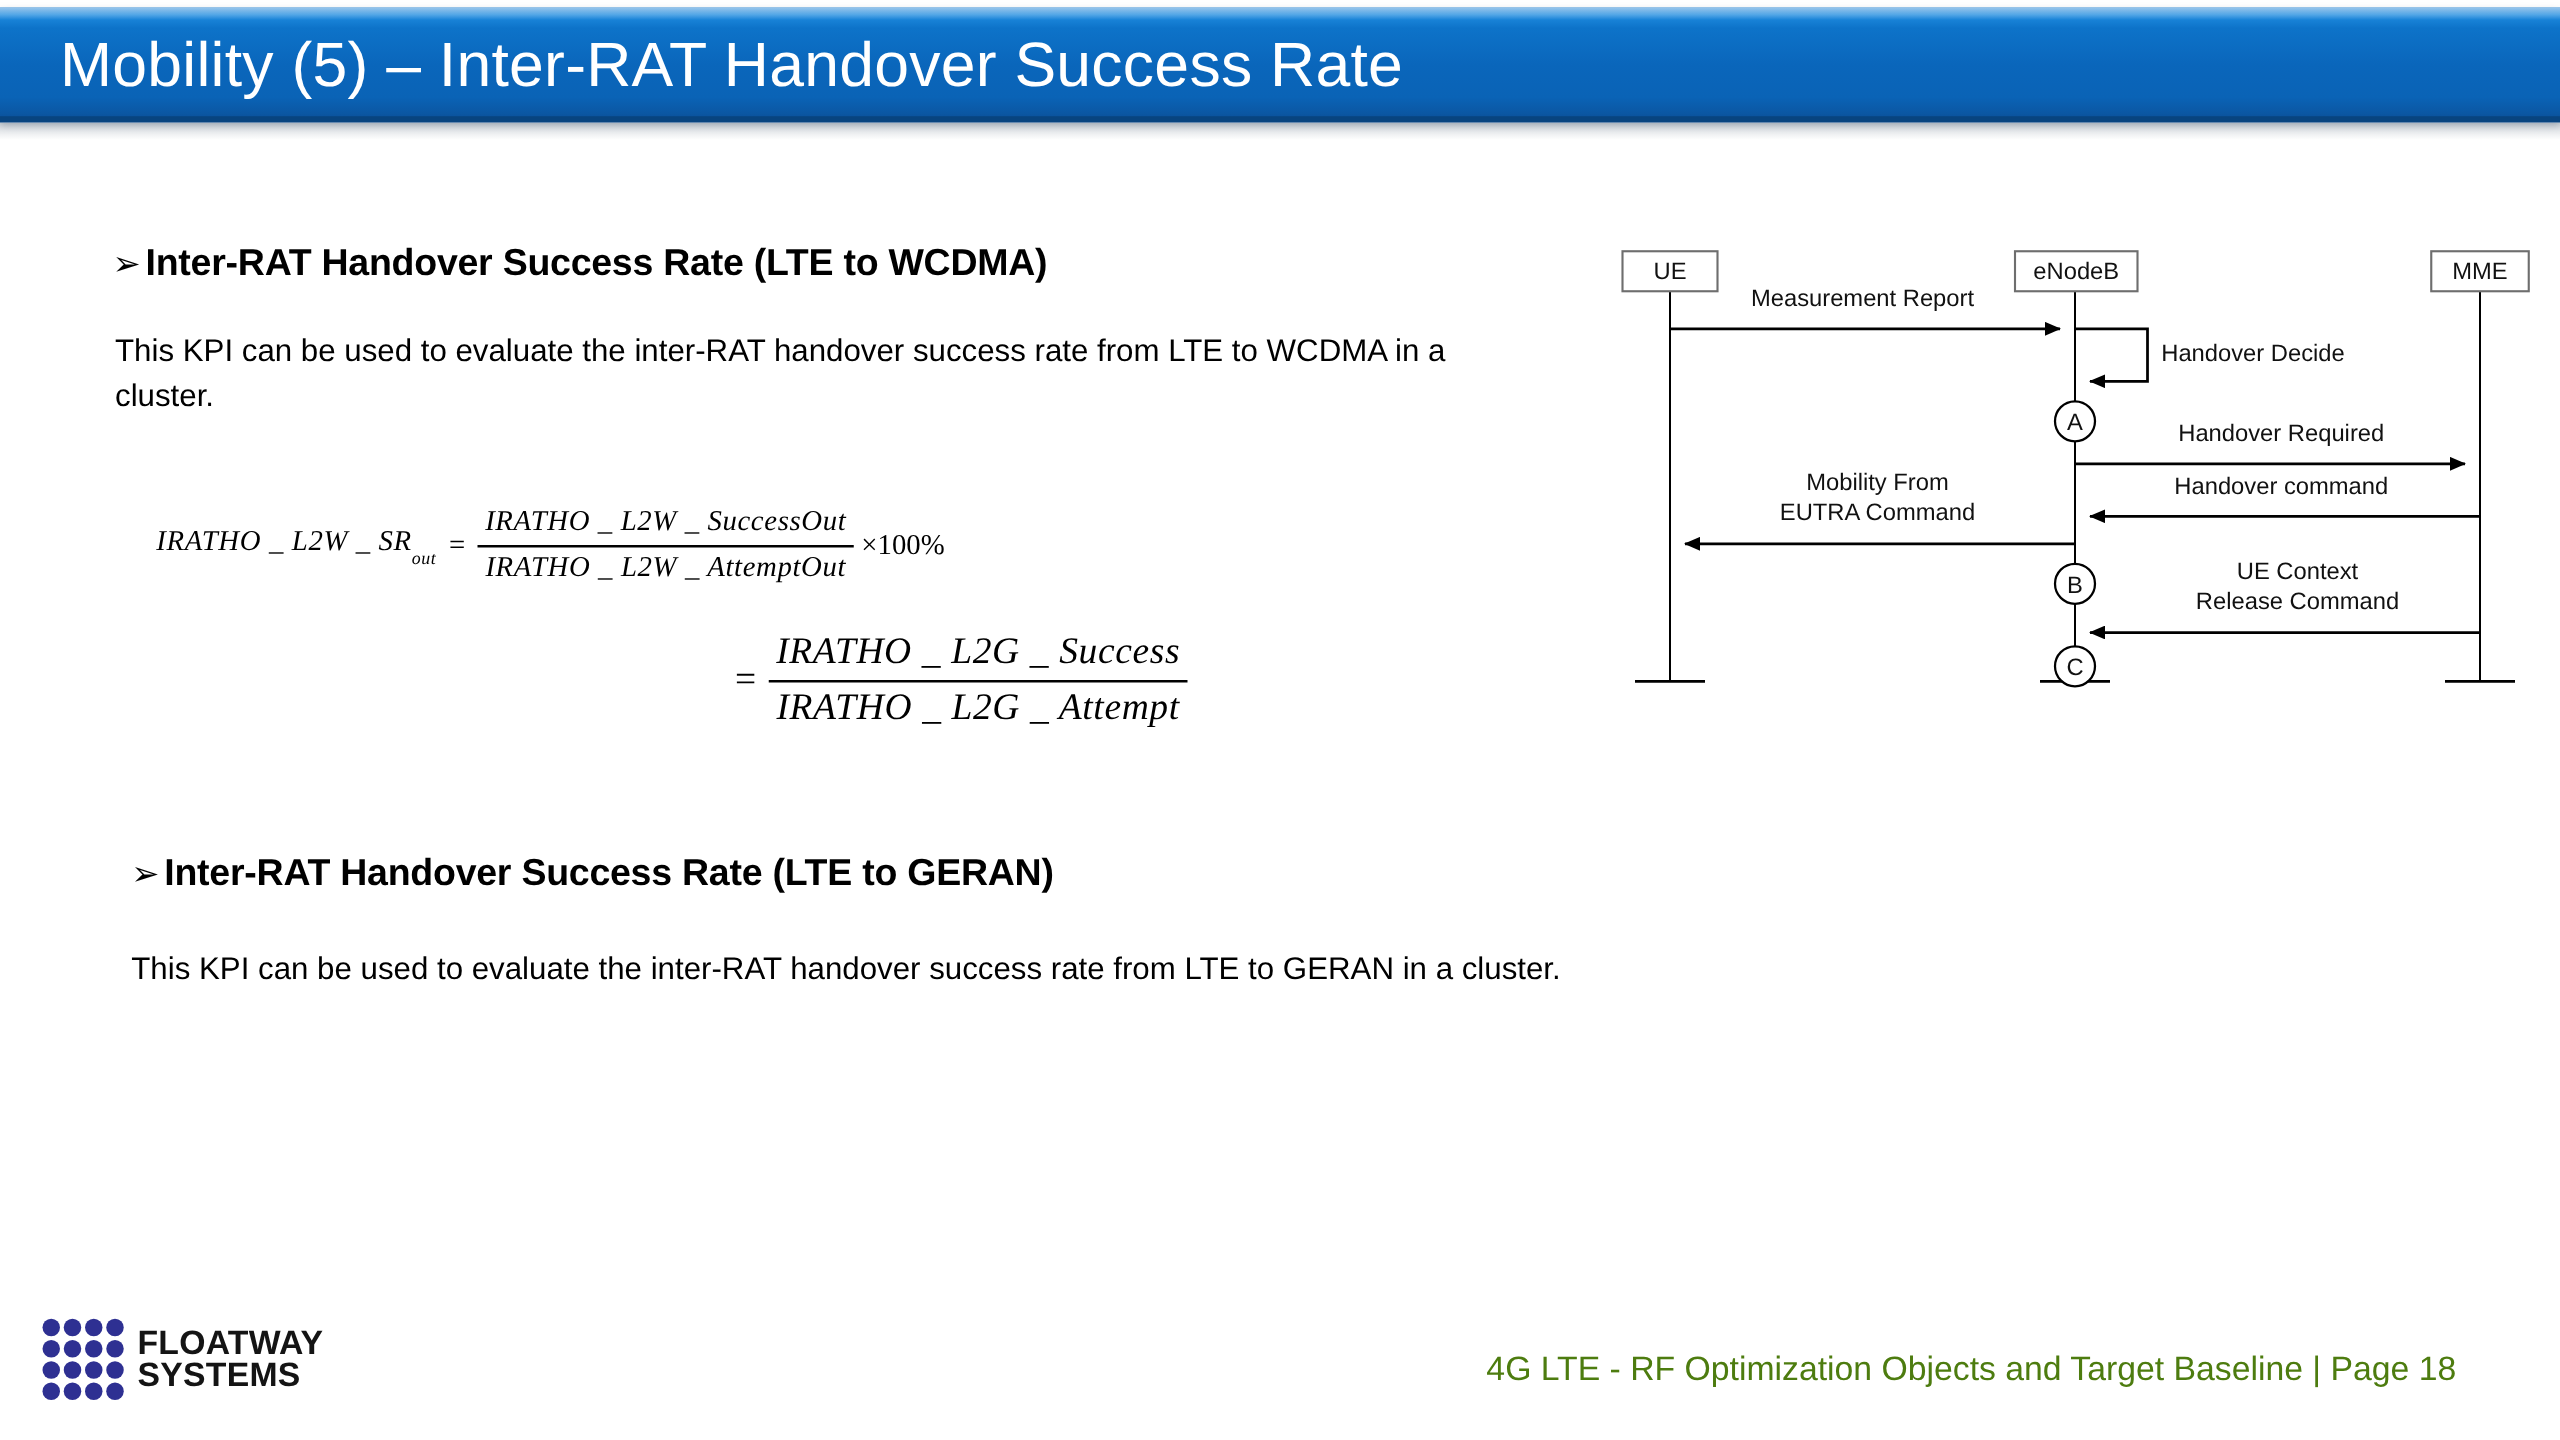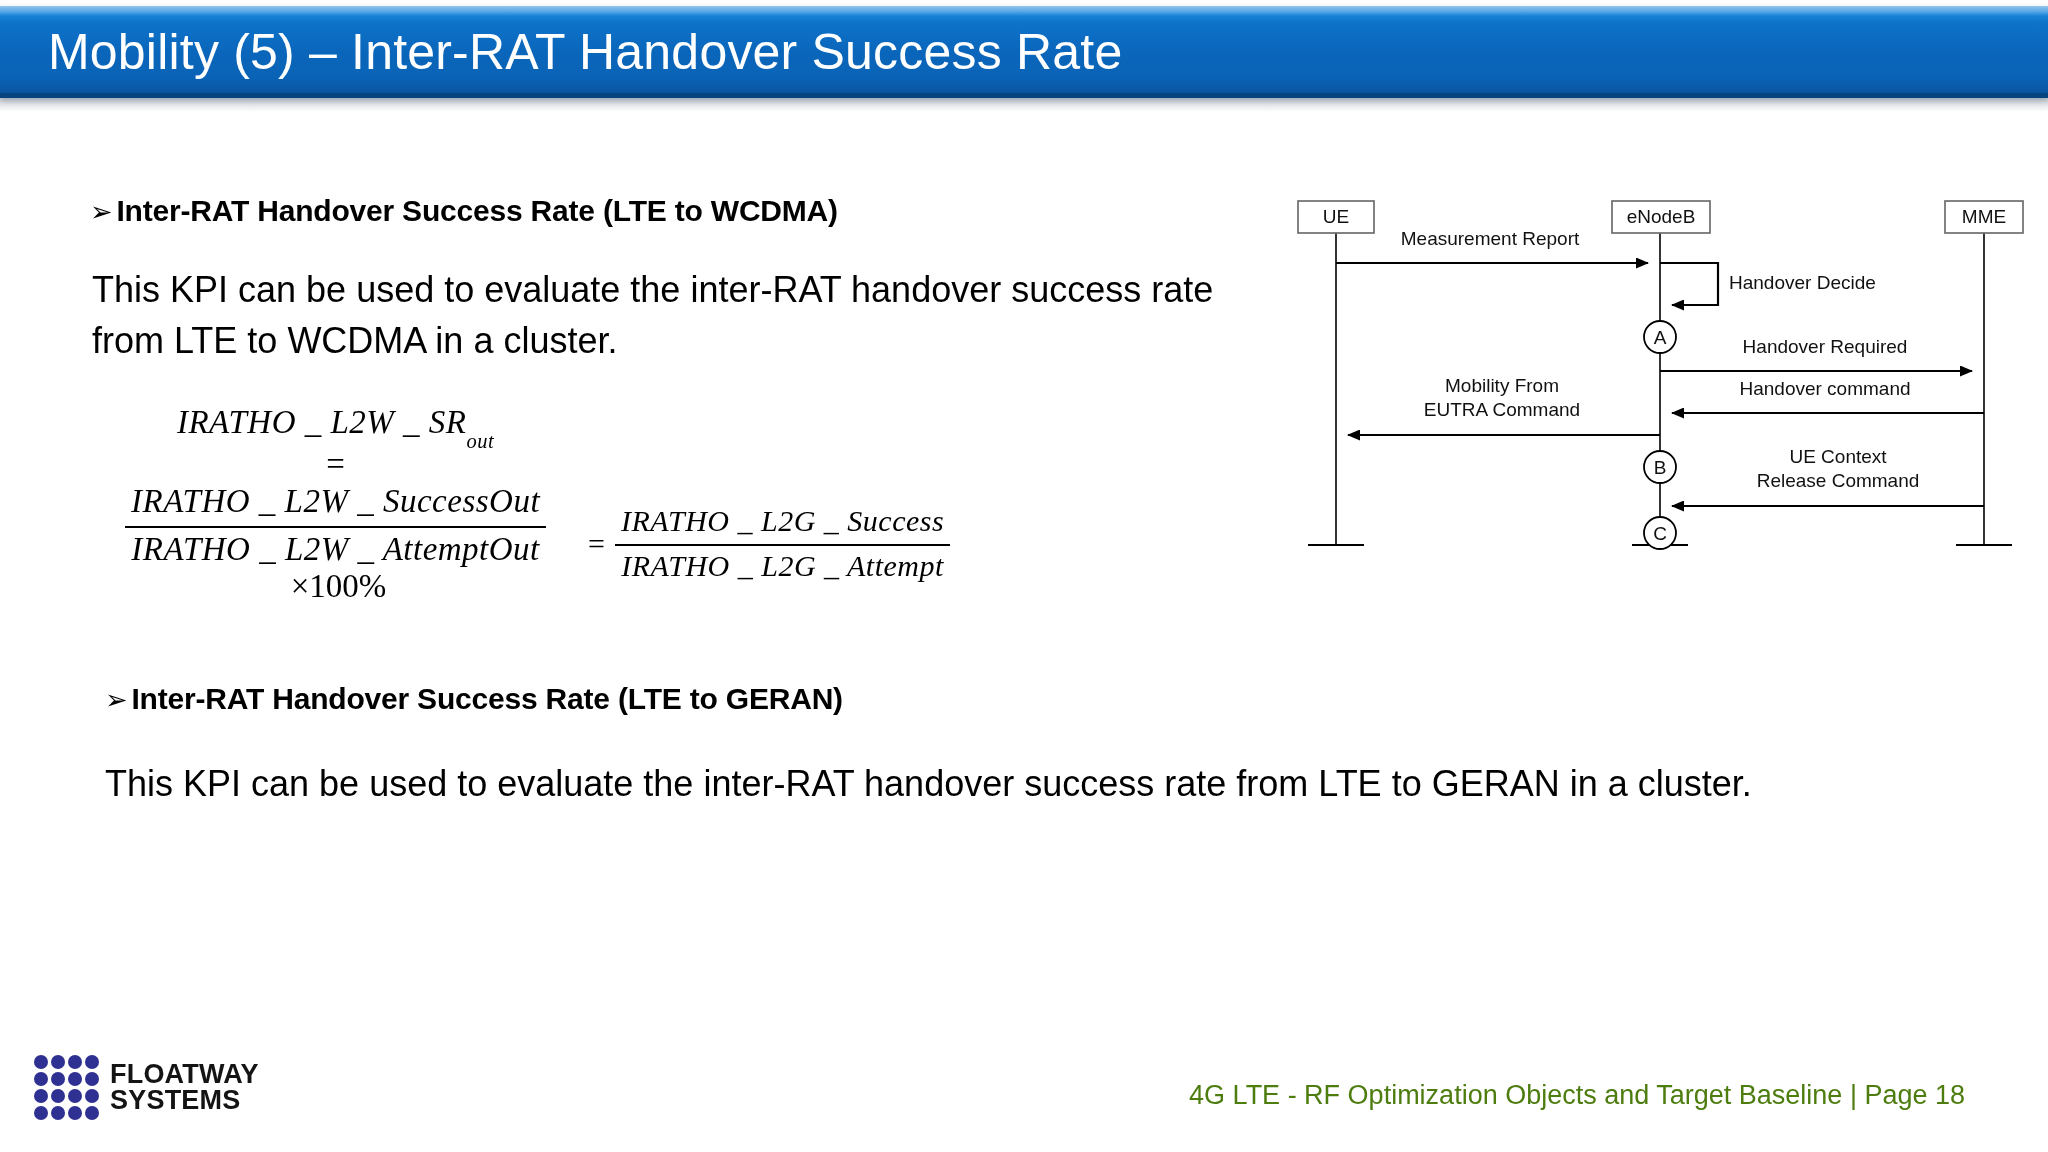--- a/index.html
+++ b/index.html
@@ -94,37 +94,37 @@
     font-size: 27px;
     margin-right: 4px;
     font-weight: normal;
     line-height: 1;
   }
   #head-wcdma { left: 90px; top: 82px; }
   #head-geran { left: 105px; top: 570px; }
 
   .para {
     position: absolute;
-    font-size: 36px;
+    font-size: 25px;
     line-height: 1.42;
     color: #000000;
   }
   #para-wcdma { left: 92px; top: 152px; width: 1140px; }
   #para-geran { left: 105px; top: 646px; width: 1780px; white-space: nowrap; }
 
   
   .formula {
     position: absolute;
     font-family: "Liberation Serif", "DejaVu Serif", serif;
     font-style: italic;
     display: flex;
     align-items: center;
     white-space: nowrap;
   }
-  #formula-1 { left: 125px; top: 292px; font-size: 33px; flex-direction: column; }
+  #formula-1 { left: 125px; top: 292px; font-size: 23px; }
   #formula-2 { left: 578px; top: 392px; font-size: 30px; }
 
   .f-lhs { letter-spacing: 0.5px; }
   .f-sub {
     font-size: 0.62em;
     vertical-align: sub;
     position: relative;
     top: 0.34em;
     font-style: italic;
   }

